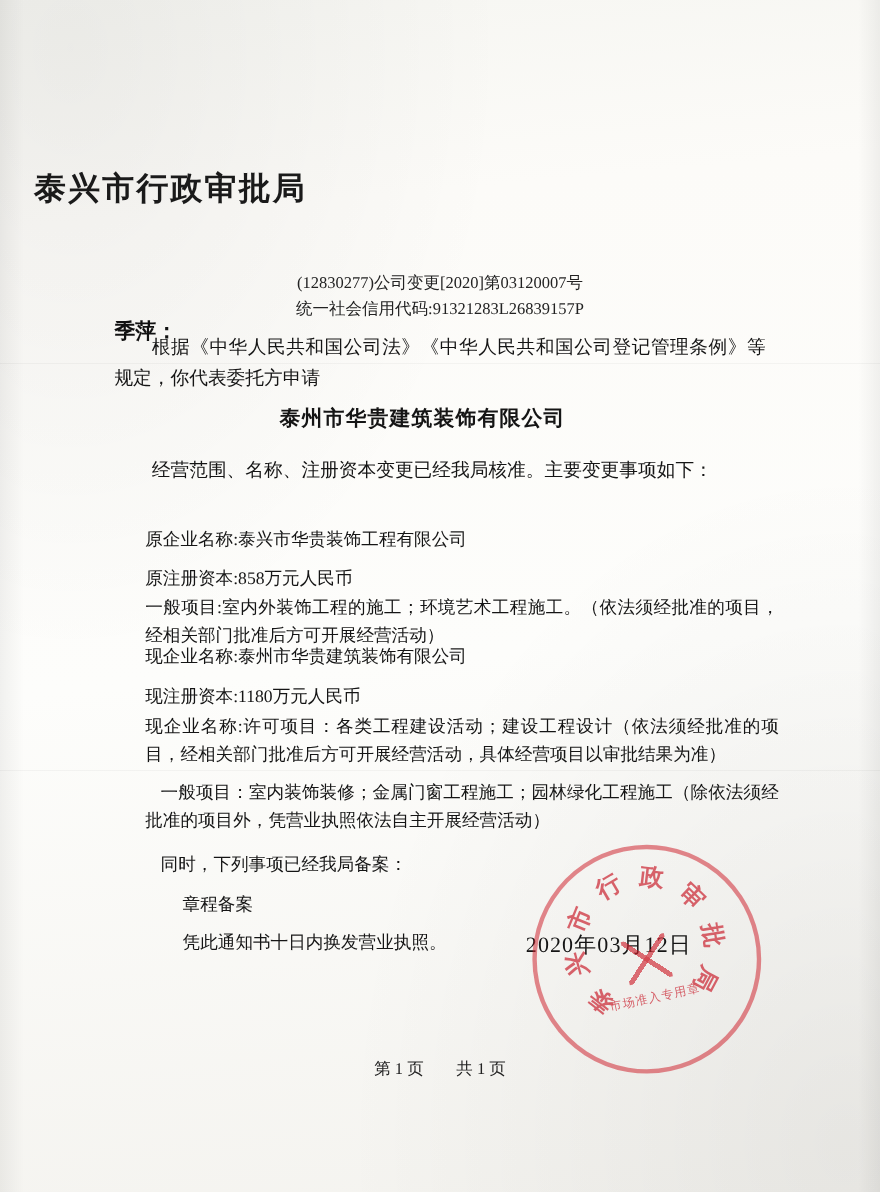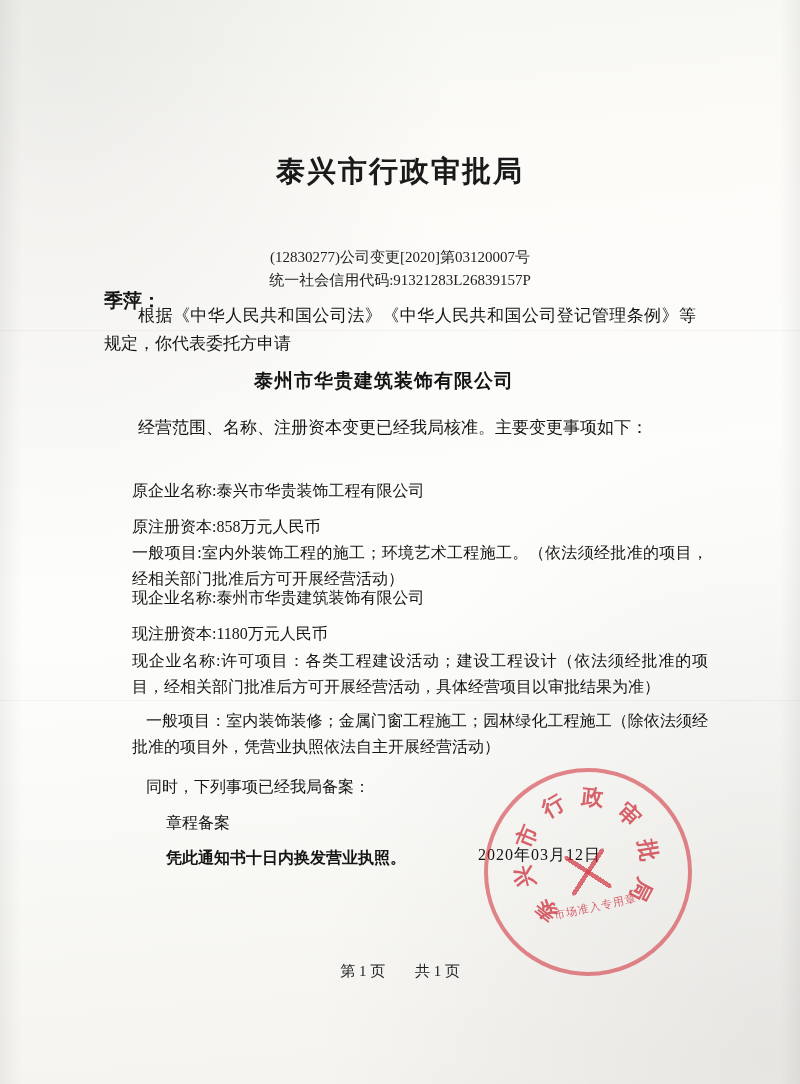--- a/index.html
+++ b/index.html
@@ -37,24 +37,24 @@
     left: 0;
     top: 0;
     width: 800px;
     height: 1084px;
   }
 
   .doc-title {
     position: absolute;
     left: 0;
     right: 0;
-    text-align: center;
     color: #1a1a1a;
     font-weight: bold;
     letter-spacing: 2px;
+    padding-left: 31px;
   }
   #title-main {
     top: 152px;
     font-size: 29px;
   }
   #title-sub {
     top: 203px;
     font-size: 29px;
   }
   #doc-number {
@@ -127,27 +127,27 @@
   }
   #f-old-name   { top: 478px; }
   #f-old-cap    { top: 514px; }
   #f-old-scope  { top: 540px; }
   #f-new-name   { top: 585px; }
   #f-new-cap    { top: 621px; }
   #f-new-scope  { top: 648px; }
   #f-general    { top: 708px; text-indent: 14px; }
   #para-also    { top: 774px; text-indent: 14px; }
   #item-charter { top: 810px; text-indent: 34px; }
-  #para-notice  { top: 845px; text-indent: 34px; font-weight: bold; }
+  #para-notice  { top: 845px; text-indent: 34px; }
 
   #issue-date {
     position: absolute;
     left: 478px;
     top: 845px;
-    font-size: 16px;
+    font-size: 20px;
     color: #151515;
     letter-spacing: 1px;
   }
 
   
   #seal {
     position: absolute;
     left: 484px;
     top: 768px;
     width: 200px;

